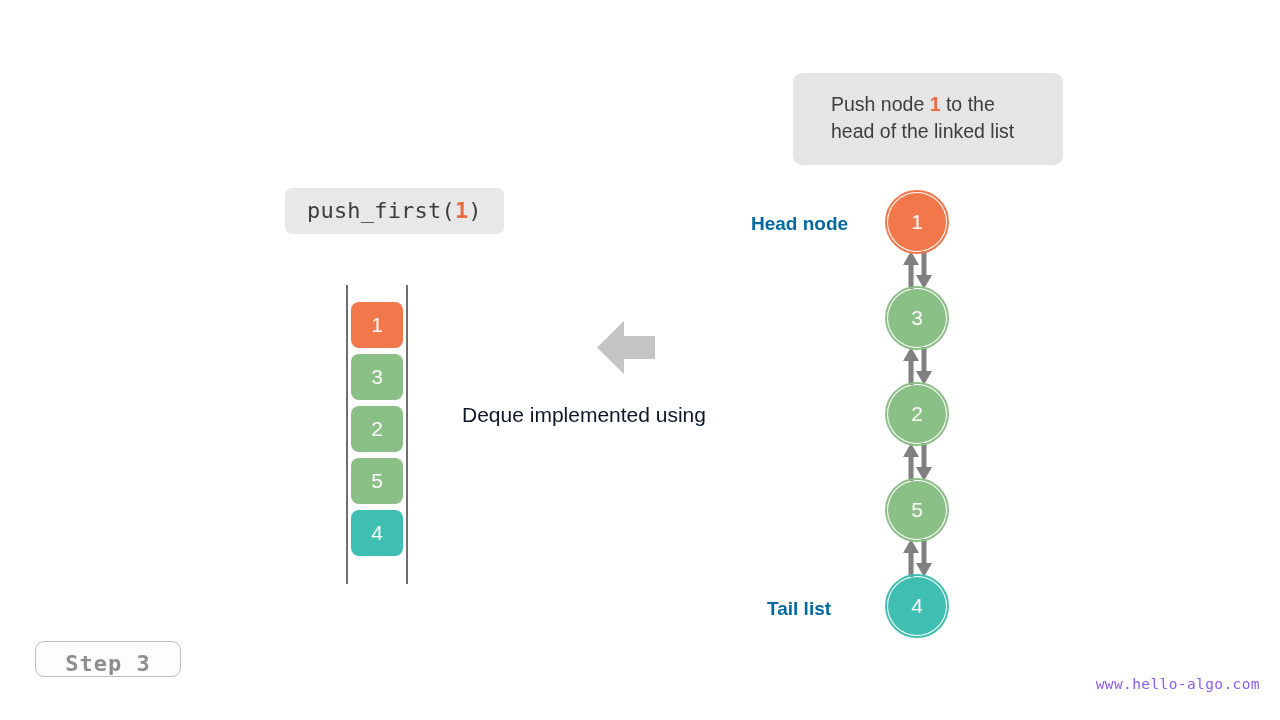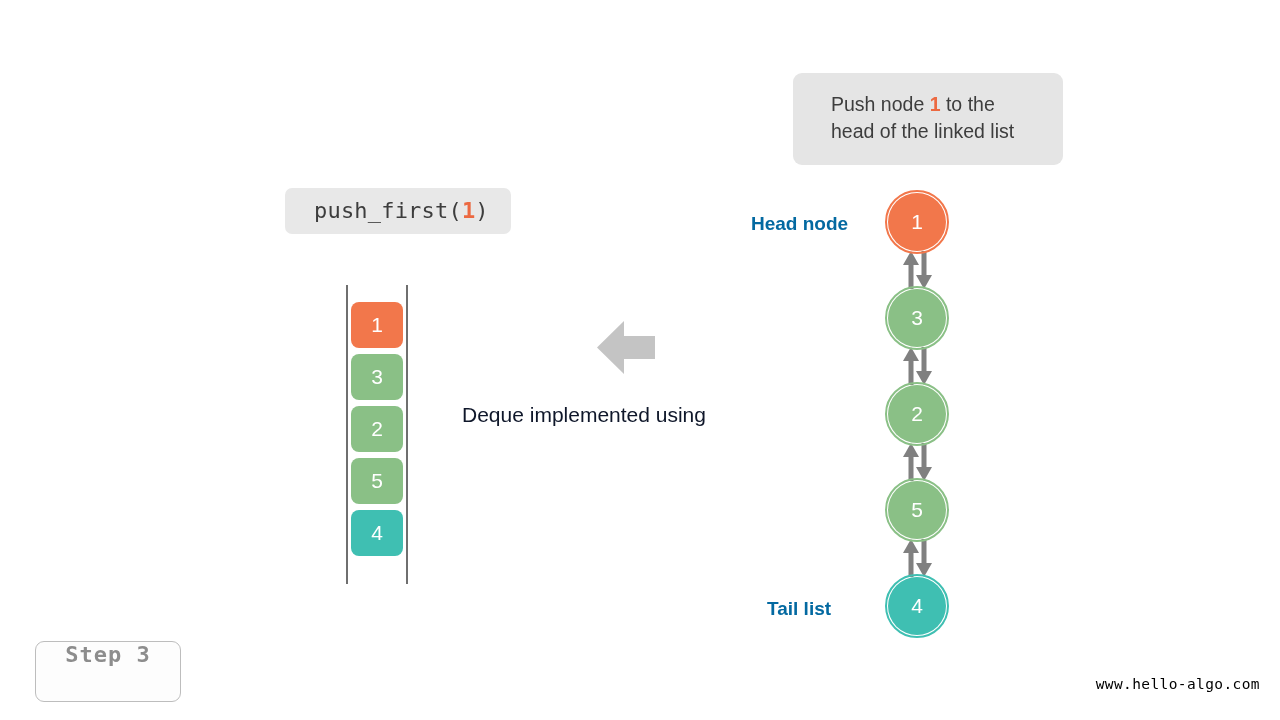--- a/index.html
+++ b/index.html
@@ -39,21 +39,21 @@
   .callout .hl {
     color: #ec6941;
     font-weight: bold;
   }
 
   
   .code-chip {
     position: absolute;
     left: 285px;
     top: 188px;
-    padding: 10px 22px 11px 29px;
+    padding: 10px 22px 11px 22px;
     background: #e8e8e8;
     border-radius: 7px;
     font-family: "DejaVu Sans Mono", monospace;
     font-size: 22px;
     color: #3d3d3d;
     letter-spacing: 0.2px;
     white-space: nowrap;
   }
   .code-chip .arg {
     color: #ec6941;
@@ -167,41 +167,41 @@
   }
   .node-label.head { left: 751px; top: 213px; }
   .node-label.tail { left: 767px; top: 598px; }
 
   
   .step-badge {
     position: absolute;
     left: 35px;
     top: 641px;
     width: 146px;
-    height: 61px;
+    height: 36px;
     box-sizing: border-box;
     border: 1.6px solid #bdbdbd;
     border-radius: 9px;
     background: #fdfdfd;
     color: #8d8d8d;
     font-family: "DejaVu Sans Mono", monospace;
     font-size: 22px;
     font-weight: bold;
     letter-spacing: 1px;
     display: flex;
-    align-items: flex-start;
+    align-items: flex-end;
     justify-content: center;
   }
 
   
   .watermark {
     position: absolute;
     right: 20px;
     top: 676px;
-    color: #000000;
+    color: #8b5cf6;
     font-family: "DejaVu Sans Mono", monospace;
     font-size: 14.5px;
     letter-spacing: 0.4px;
     margin-left: 36px;
   }
 </style>
 </head>
 <body>
 
 <div class="stage">

